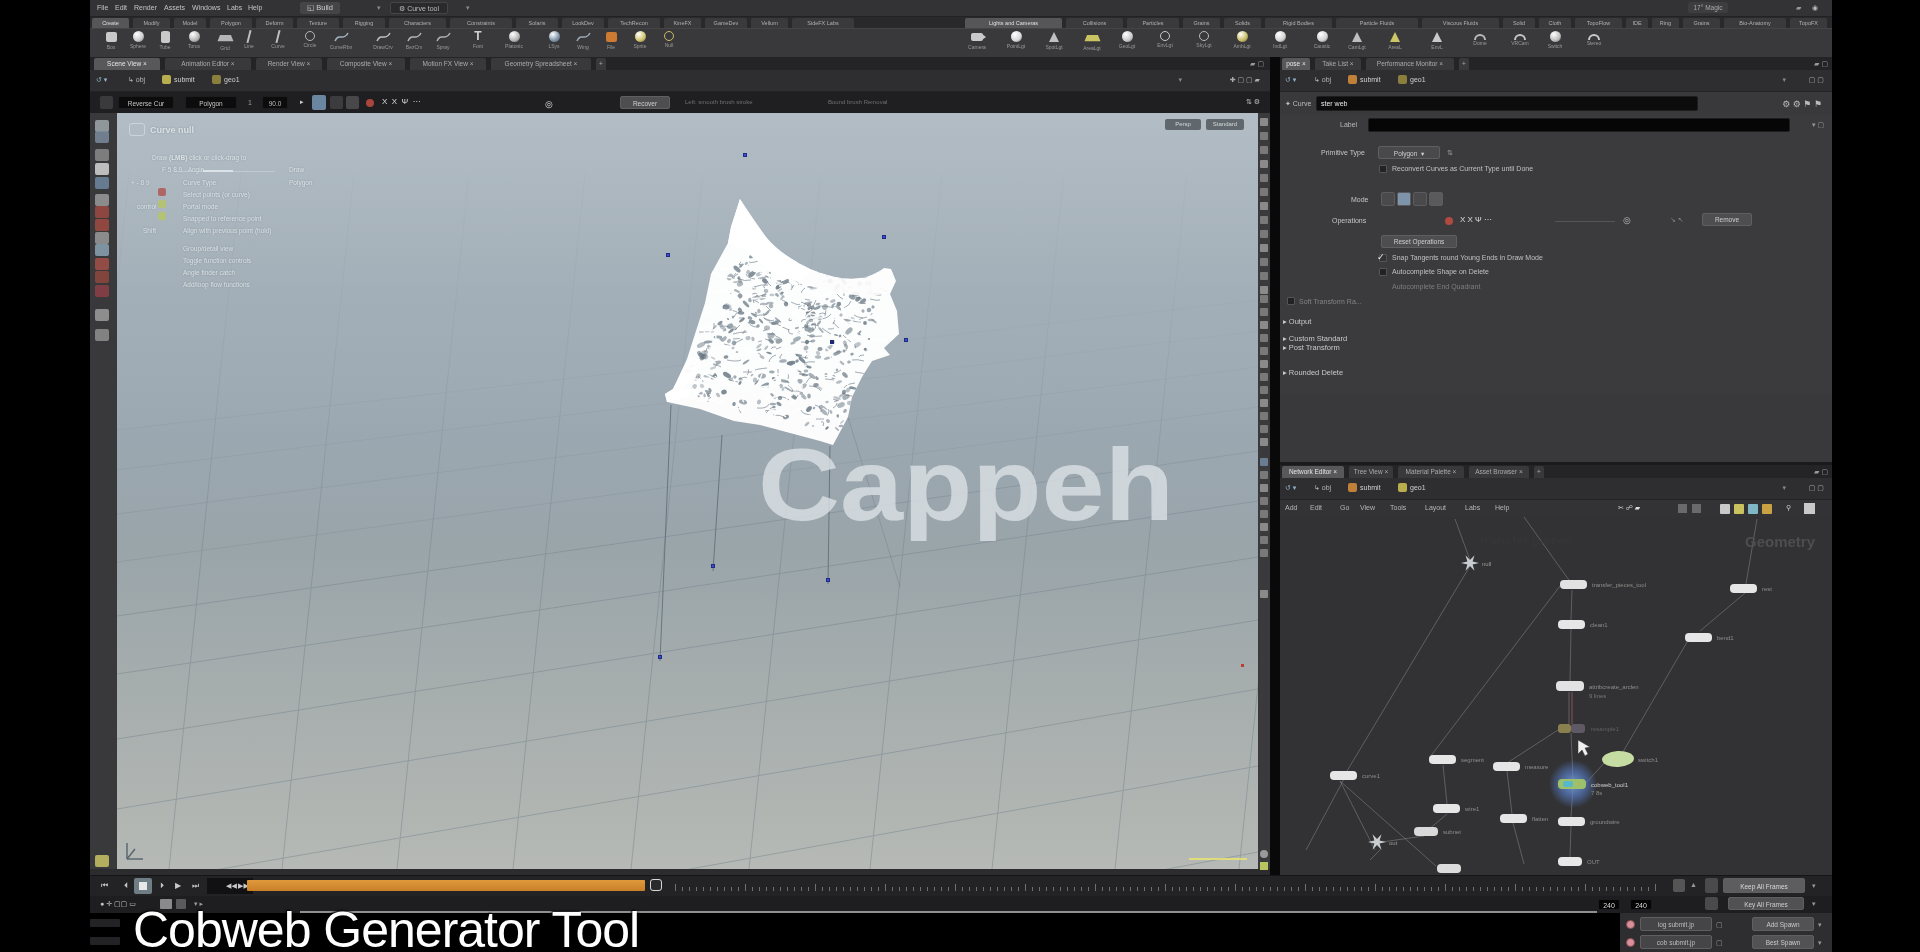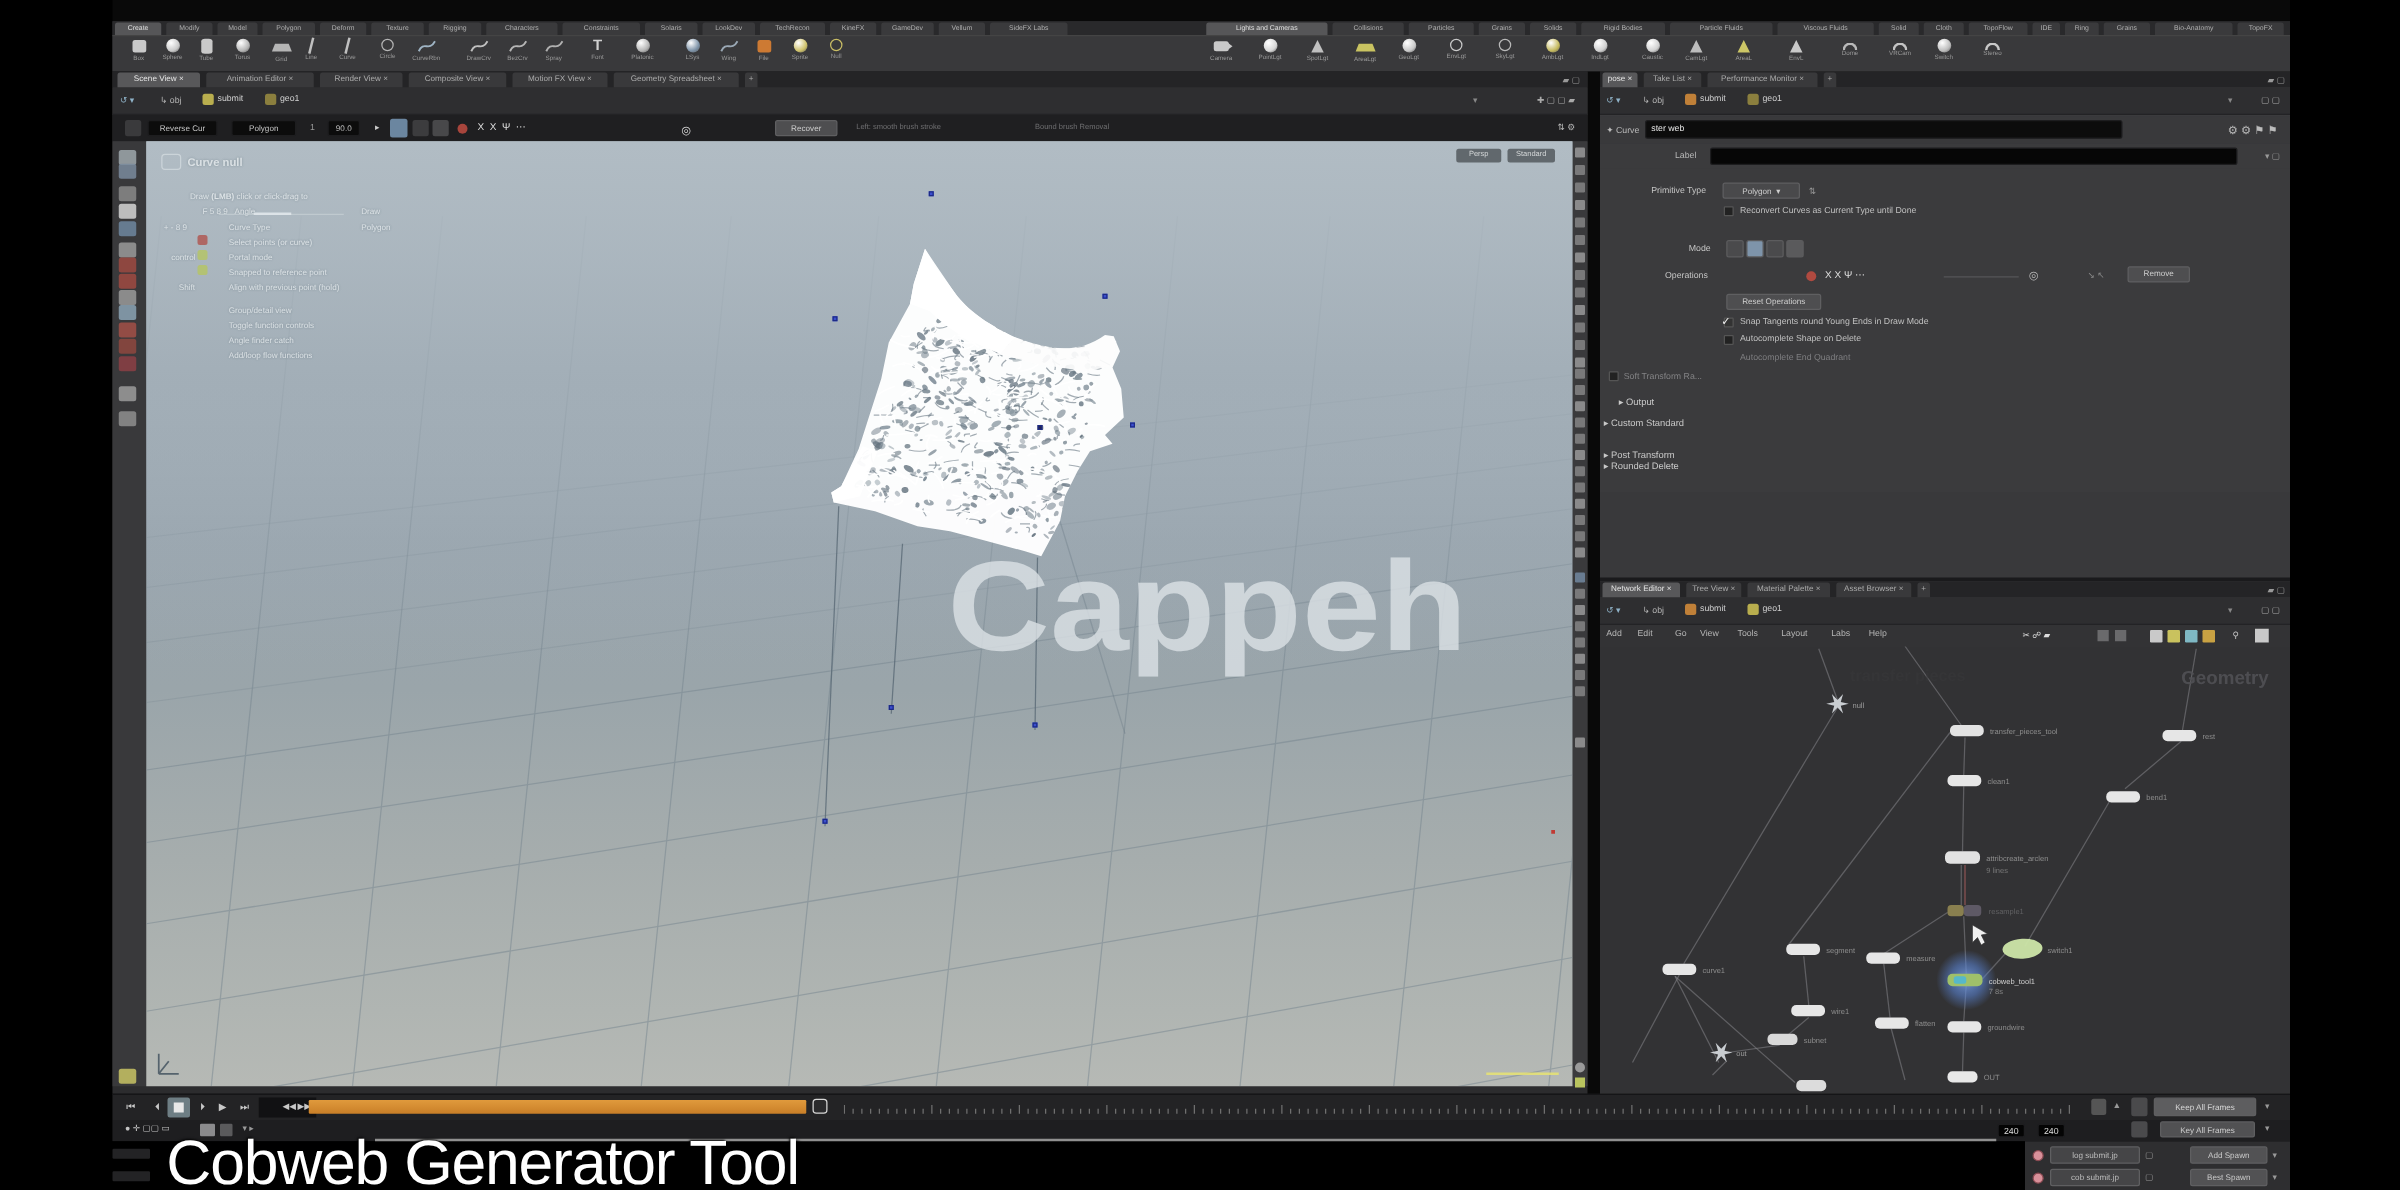--- a/index.html
+++ b/index.html
@@ -37,20 +37,36 @@
 .chk{position:absolute;width:8px;height:8px;background:#222;border:1px solid #555;border-radius:1px}
 .sect{position:absolute;color:#c9c9c9;font-size:7.5px}
 .nodemenu{position:absolute;color:#b5b5b5;font-size:7px}
 #playbar{position:absolute;left:0;top:875px;width:1742px;height:21px;background:#232325;border-top:1px solid #151517}
 #playrow2{position:absolute;left:0;top:896px;width:1742px;height:17px;background:#1e1e20}
 .tico{position:absolute;color:#c8c8c8;font-size:8px;line-height:15px}
 #caption{position:absolute;left:133px;top:901px;color:#fff;font-size:50px;letter-spacing:-1px;
   text-shadow:2px 2px 3px #000,-1px -1px 2px #000;font-weight:normal}
 </style></head><body>
 <div id="app">
+    <div id="menubar">
+      <div class="mi" style="left:7px">File</div>
+      <div class="mi" style="left:25px">Edit</div>
+      <div class="mi" style="left:44px">Render</div>
+      <div class="mi" style="left:74px">Assets</div>
+      <div class="mi" style="left:102px">Windows</div>
+      <div class="mi" style="left:137px">Labs</div>
+      <div class="mi" style="left:158px">Help</div>
+      <div style="position:absolute;left:210px;top:2px;width:40px;height:12px;background:#454548;border-radius:2px;color:#ccc;font-size:7.5px;text-align:center;line-height:12px">◱ Build</div>
+      <div class="mi" style="left:287px;color:#888">▾</div>
+      <div style="position:absolute;left:300px;top:2px;width:58px;height:12px;background:#2a2a2c;border:1px solid #454548;border-radius:2px;color:#bbb;font-size:7px;text-align:center;line-height:11px">⚙ Curve tool</div>
+      <div class="mi" style="left:376px;color:#888">▾</div>
+      <div style="position:absolute;left:1598px;top:2px;width:40px;height:11px;background:#3d3d40;border-radius:2px;color:#aaa;font-size:6.5px;text-align:center;line-height:11px">17° Magic</div>
+      <div class="mi" style="left:1706px;color:#999">▰</div>
+      <div class="mi" style="left:1722px;color:#bbb">◉</div>
+    </div>
     <div id="shelf">
       <div class="shtabs">
         <div class="shtab on" style="left:2px;width:37px">Create</div>
         <div class="shtab" style="left:43px;width:37px">Modify</div>
         <div class="shtab" style="left:84px;width:32px">Model</div>
         <div class="shtab" style="left:120px;width:42px">Polygon</div>
         <div class="shtab" style="left:166px;width:37px">Deform</div>
         <div class="shtab" style="left:207px;width:42px">Texture</div>
         <div class="shtab" style="left:253px;width:42px">Rigging</div>
         <div class="shtab" style="left:299px;width:57px">Characters</div>
@@ -1074,23 +1090,23 @@
       <div class="btn" style="left:422px;top:156px;width:50px;height:13px;line-height:12px">Remove</div>
       <div class="btn" style="left:101px;top:178px;width:76px;height:13px;line-height:12px">Reset Operations</div>
       <div class="chk" style="left:99px;top:197px;background:#333"></div>
       <div class="prow" style="left:97px;top:195px;color:#eee;font-size:9px">✓</div>
       <div class="prow" style="left:112px;top:197px;color:#c0c0c0">Snap Tangents round Young Ends in Draw Mode</div>
       <div class="chk" style="left:99px;top:211px"></div>
       <div class="prow" style="left:112px;top:211px;color:#c0c0c0">Autocomplete Shape on Delete</div>
       <div class="prow" style="left:112px;top:226px;color:#7e7e80">Autocomplete End Quadrant</div>
       <div class="chk" style="left:7px;top:240px"></div>
       <div class="prow" style="left:19px;top:241px;color:#838385">Soft Transform Ra...</div>
-      <div class="sect" style="left:15px;top:260px">▸ Output</div>
+      <div class="sect" style="left:3px;top:260px">▸ Output</div>
       <div class="sect" style="left:3px;top:277px">▸ Custom Standard</div>
-      <div class="sect" style="left:3px;top:302px">▸ Post Transform</div>
+      <div class="sect" style="left:3px;top:286px">▸ Post Transform</div>
       <div class="sect" style="left:3px;top:311px">▸ Rounded Delete</div>
       <div style="position:absolute;left:0;top:337px;width:100%;height:68px;background:#39393b"></div>
       <div style="position:absolute;left:0;top:405px;width:100%;height:3px;background:#1a1a1c"></div>
       <div class="tabrow" style="top:408px">
         <div class="ptab on" style="left:2px;width:62px">Network Editor ×</div>
         <div class="ptab" style="left:69px;width:44px">Tree View ×</div>
         <div class="ptab" style="left:118px;width:66px">Material Palette ×</div>
         <div class="ptab" style="left:189px;width:60px">Asset Browser ×</div>
         <div class="ptab" style="left:254px;width:10px">+</div>
         <div style="position:absolute;right:4px;top:3px;color:#999;font-size:7px">▰ ▢</div>

